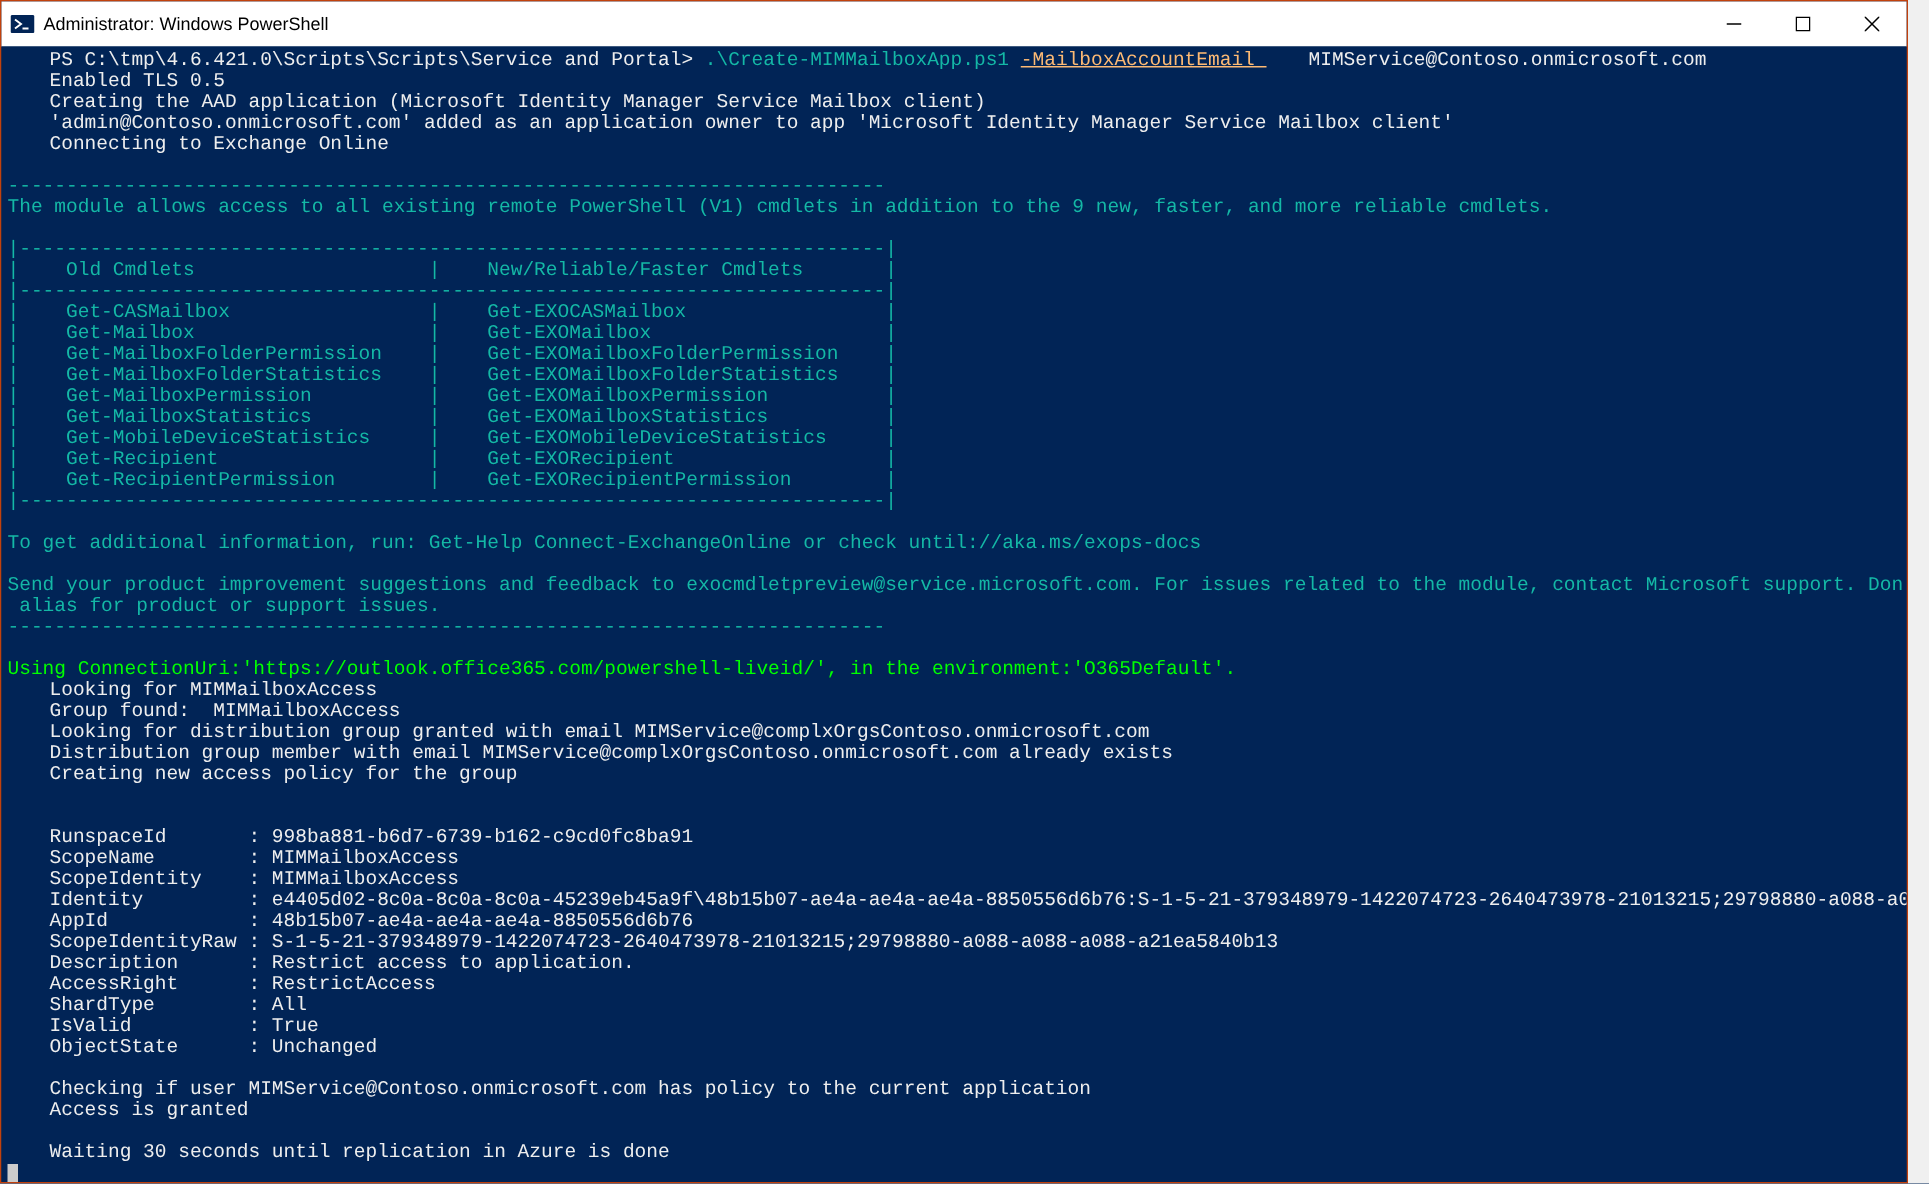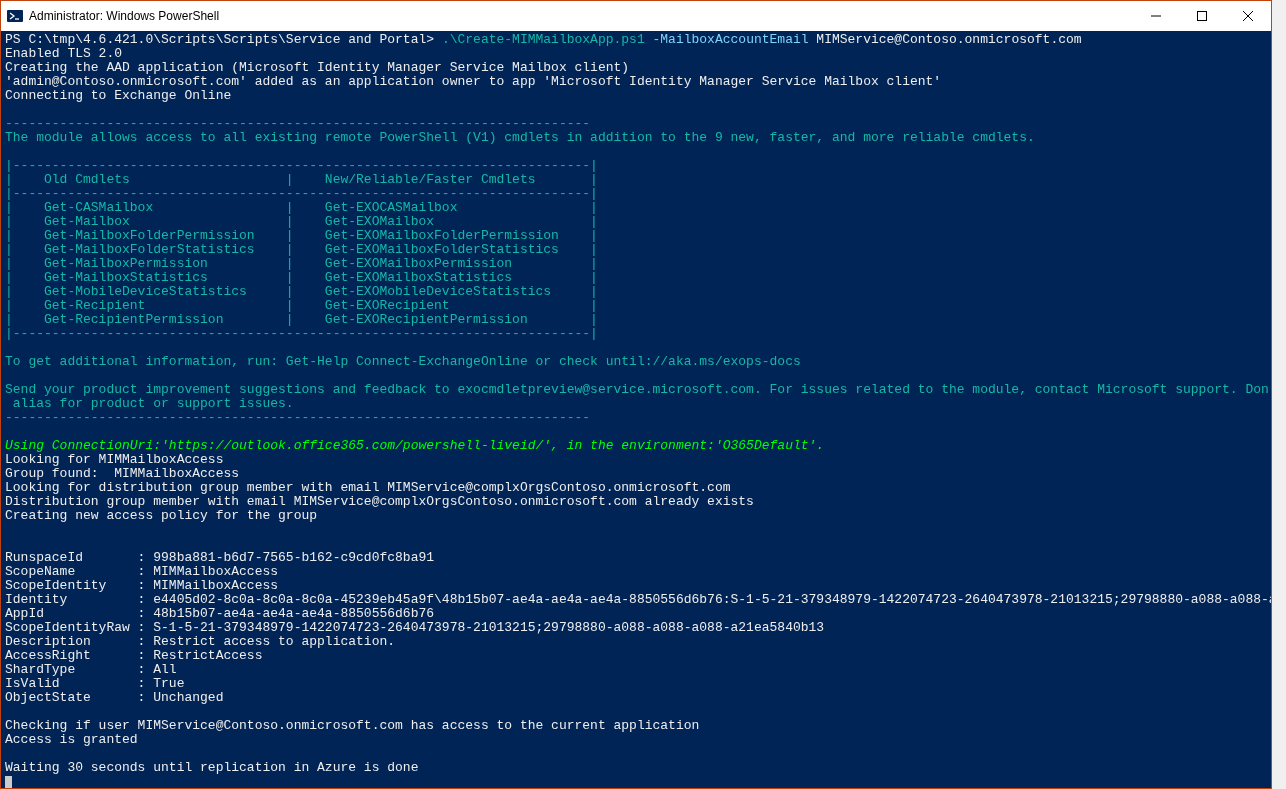--- a/index.html
+++ b/index.html
@@ -53,24 +53,24 @@
       background: #012456;
       color: #cccccc;
       padding: 2px 4px;
       font-size: 13px;
       line-height: 14px;
       white-space: pre;
       overflow: hidden;
       font-family: Consolas, "Courier New", monospace;
     }
 
-    .c-white  { color: #eeeeee; }
+    .c-white  { color: #eeeeee; margin-left: 28px; }
     .c-yellow { color: #14b8a6; }
-    .c-green  { color: #00ff00; font-style: italic; }
-    .c-gray   { color: #7dd3fc; }
+    .c-green  { color: #00ff00; }
+    .c-gray   { color: #fdba74; text-decoration: underline; }
 
     .cursor {
       display: inline-block;
       width: 7px;
       height: 13px;
       background: #cccccc;
       vertical-align: bottom;
     }
   </style>
 </head>
@@ -101,21 +101,21 @@
       </div>
       <div class="win-btn close">
         <svg width="10" height="10" viewBox="0 0 10 10">
             <path d="M0 0 L10 10 M10 0 L0 10" stroke="#000" stroke-width="1"></path>
           </svg>
       </div>
     </div>
   </div>
 
   <div class="terminal"><span class="c-white">PS C:\tmp\4.6.421.0\Scripts\Scripts\Service and Portal&gt; </span><span class="c-yellow">.\Create-MIMMailboxApp.ps1 </span><span class="c-gray">-MailboxAccountEmail </span><span class="c-white">MIMService@Contoso.onmicrosoft.com</span>
-<span class="c-white">Enabled TLS 2.0</span>
+<span class="c-white">Enabled TLS 0.5</span>
 <span class="c-white">Creating the AAD application (Microsoft Identity Manager Service Mailbox client)</span>
 <span class="c-white">'admin@Contoso.onmicrosoft.com' added as an application owner to app 'Microsoft Identity Manager Service Mailbox client'</span>
 <span class="c-white">Connecting to Exchange Online</span>
 
 <span class="c-yellow">---------------------------------------------------------------------------</span>
 <span class="c-yellow">The module allows access to all existing remote PowerShell (V1) cmdlets in addition to the 9 new, faster, and more reliable cmdlets.</span>
 
 <span class="c-yellow">|--------------------------------------------------------------------------|</span>
 <span class="c-yellow">|    Old Cmdlets                    |    New/Reliable/Faster Cmdlets       |</span>
 <span class="c-yellow">|--------------------------------------------------------------------------|</span>
@@ -132,36 +132,36 @@
 
 <span class="c-yellow">To get additional information, run: Get-Help Connect-ExchangeOnline or check until://aka.ms/exops-docs</span>
 
 <span class="c-yellow">Send your product improvement suggestions and feedback to exocmdletpreview@service.microsoft.com. For issues related to the module, contact Microsoft support. Don't use the feedback</span>
 <span class="c-yellow"> alias for product or support issues.</span>
 <span class="c-yellow">---------------------------------------------------------------------------</span>
 
 <span class="c-green">Using ConnectionUri:'https://outlook.office365.com/powershell-liveid/', in the environment:'O365Default'.</span>
 <span class="c-white">Looking for MIMMailboxAccess</span>
 <span class="c-white">Group found:  MIMMailboxAccess</span>
-<span class="c-white">Looking for distribution group member with email MIMService@complxOrgsContoso.onmicrosoft.com</span>
+<span class="c-white">Looking for distribution group granted with email MIMService@complxOrgsContoso.onmicrosoft.com</span>
 <span class="c-white">Distribution group member with email MIMService@complxOrgsContoso.onmicrosoft.com already exists</span>
 <span class="c-white">Creating new access policy for the group</span>
 
 
-<span class="c-white">RunspaceId       : 998ba881-b6d7-7565-b162-c9cd0fc8ba91</span>
+<span class="c-white">RunspaceId       : 998ba881-b6d7-6739-b162-c9cd0fc8ba91</span>
 <span class="c-white">ScopeName        : MIMMailboxAccess</span>
 <span class="c-white">ScopeIdentity    : MIMMailboxAccess</span>
 <span class="c-white">Identity         : e4405d02-8c0a-8c0a-8c0a-45239eb45a9f\48b15b07-ae4a-ae4a-ae4a-8850556d6b76:S-1-5-21-379348979-1422074723-2640473978-21013215;29798880-a088-a088-a088-a21ea5840b13</span>
 <span class="c-white">AppId            : 48b15b07-ae4a-ae4a-ae4a-8850556d6b76</span>
 <span class="c-white">ScopeIdentityRaw : S-1-5-21-379348979-1422074723-2640473978-21013215;29798880-a088-a088-a088-a21ea5840b13</span>
 <span class="c-white">Description      : Restrict access to application.</span>
 <span class="c-white">AccessRight      : RestrictAccess</span>
 <span class="c-white">ShardType        : All</span>
 <span class="c-white">IsValid          : True</span>
 <span class="c-white">ObjectState      : Unchanged</span>
 
-<span class="c-white">Checking if user MIMService@Contoso.onmicrosoft.com has access to the current application</span>
+<span class="c-white">Checking if user MIMService@Contoso.onmicrosoft.com has policy to the current application</span>
 <span class="c-white">Access is granted</span>
 
 <span class="c-white">Waiting 30 seconds until replication in Azure is done</span>
 <span class="cursor"></span></div>
 
 </div>
 
 </body></html>

